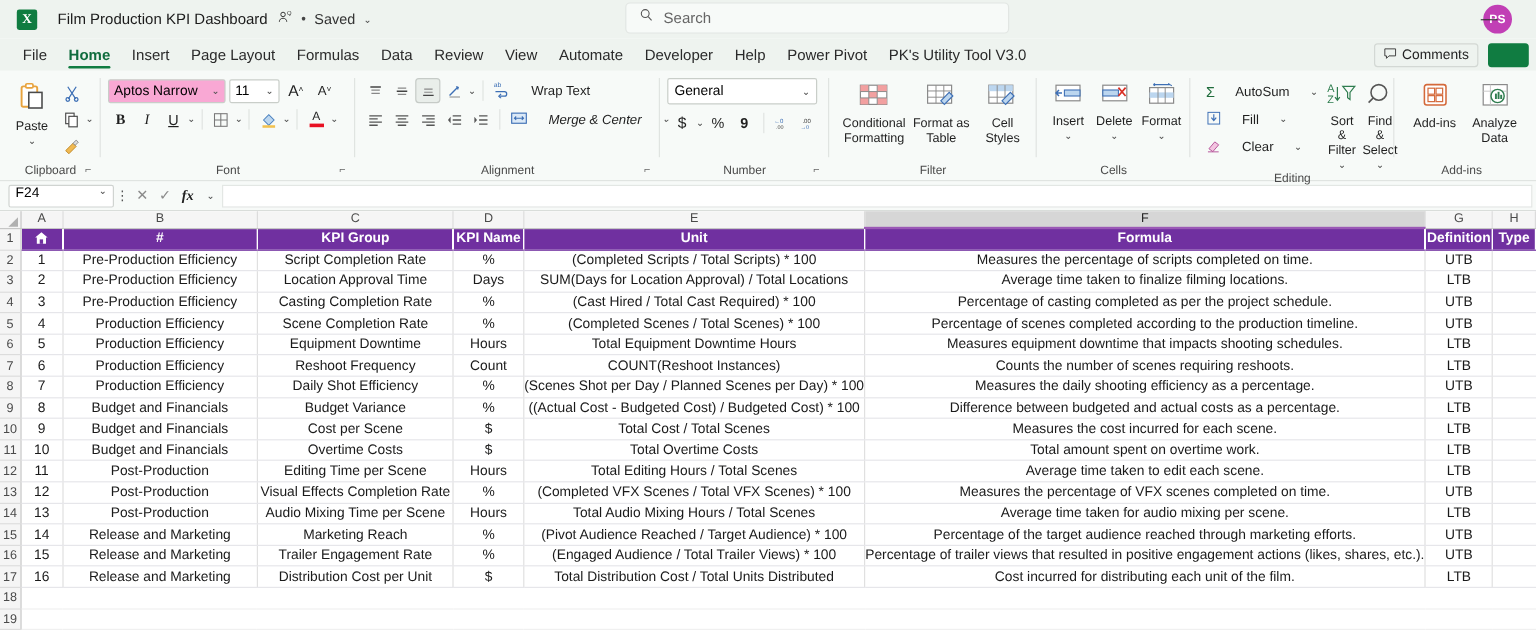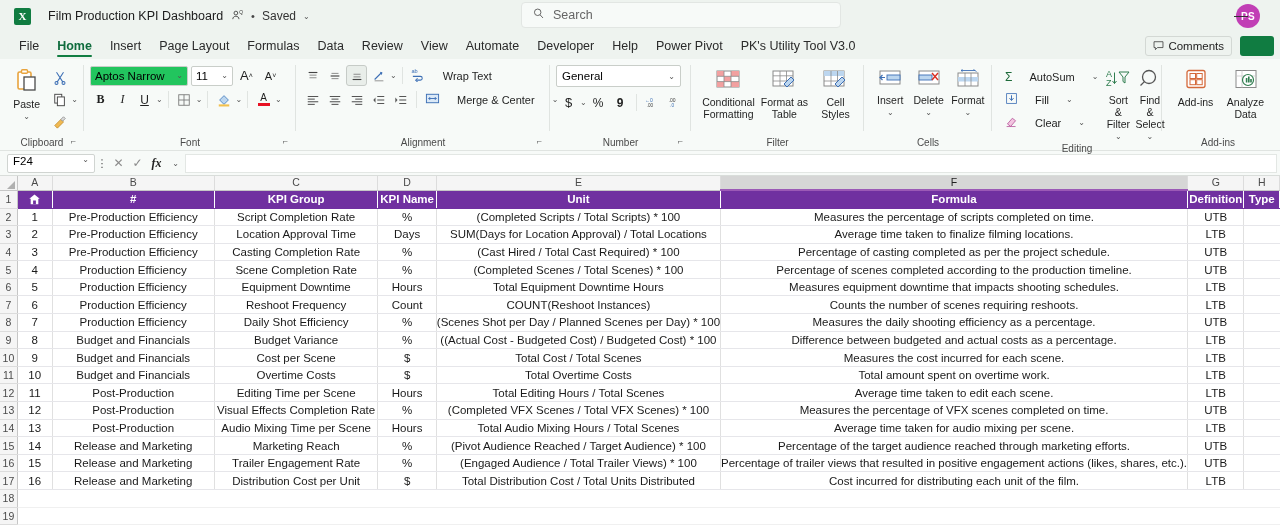--- a/index.html
+++ b/index.html
@@ -88,21 +88,21 @@
   .iconbtn{
     width:21px;height:21px;display:flex;align-items:center;justify-content:center;
     font-size:12px;color:#1f1f1f;cursor:default;
   }
   .iconbtn.boxed{ border:1px solid #c6cbc7;border-radius:3px;background:#e9eeea; }
   .row{ display:flex;align-items:center;gap:1px; }
   .col{ display:flex;flex-direction:column;gap:1px; }
   .vsep{ width:1px;align-self:stretch;background:#e0e4e1;margin:2px 4px; }
 
   .fontname{
-    width:98px;height:20px;border:1px solid #c9cec9;background:#22c55e;border-radius:2px;
+    width:98px;height:20px;border:1px solid #c9cec9;background:#f9a8d4;border-radius:2px;
     font-size:11.5px;display:flex;align-items:center;padding:0 4px;justify-content:space-between;
   }
   .fontsize{
     width:42px;height:20px;border:1px solid #c9cec9;background:#fff;border-radius:2px;
     font-size:11.5px;display:flex;align-items:center;padding:0 4px;justify-content:space-between;
   }
   .numfmt{
     width:125px;height:22px;border:1px solid #c9cec9;background:#fff;border-radius:2px;
     font-size:11.5px;display:flex;align-items:center;padding:0 5px;justify-content:space-between;
   }
@@ -359,21 +359,21 @@
             <span>
               <svg width="15" height="15" viewBox="0 0 16 16">
                   <text x="0.5" y="6" font-size="6" fill="#3d6fb5">ab</text>
                   <path d="M2 10h8a2 2 0 010 4H6" fill="none" stroke="#3d6fb5" stroke-width="1.1"></path>
                   <path d="M7 12l-2 2 2 2" fill="none" stroke="#3d6fb5" stroke-width="1.1"></path>
                 </svg>
             </span>
             <span>Wrap Text</span>
           </div>
         </div>
-        <div class="row" style="gap:1px;">
+        <div class="row" style="gap:1px;font-style:italic;">
           <div class="iconbtn">
             <svg width="14" height="14" viewBox="0 0 16 16">
                 <line x1="2" y1="4" x2="14" y2="4" stroke="#555" stroke-width="1.2"></line>
                 <line x1="2" y1="7" x2="10" y2="7" stroke="#555" stroke-width="1.2"></line>
                 <line x1="2" y1="10" x2="14" y2="10" stroke="#555" stroke-width="1.2"></line>
                 <line x1="2" y1="13" x2="10" y2="13" stroke="#555" stroke-width="1.2"></line>
               </svg>
           </div>
           <div class="iconbtn">
             <svg width="14" height="14" viewBox="0 0 16 16">

